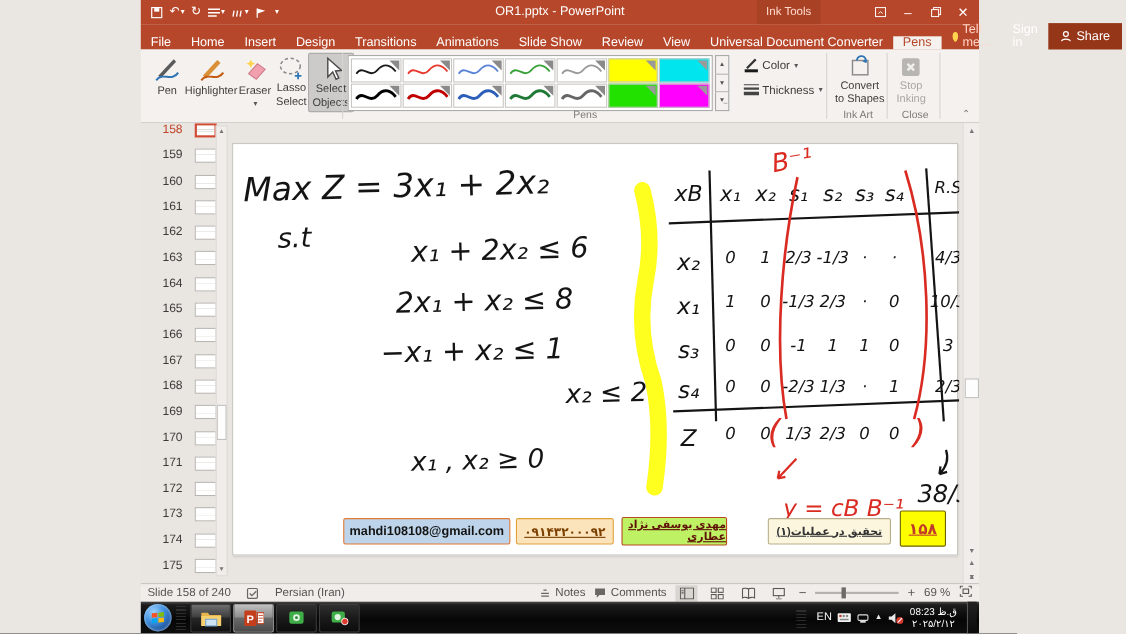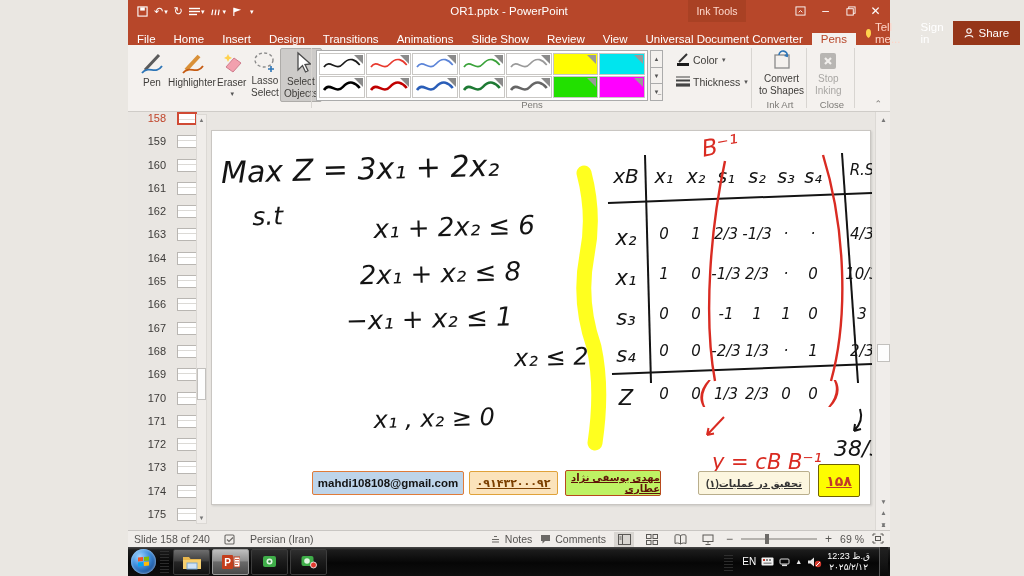--- a/index.html
+++ b/index.html
@@ -697,21 +697,21 @@
             <rect x="1" y="2" width="9" height="5" rx="1" fill="none" stroke="#ddd"></rect>
             <rect x="3" y="7.5" width="5" height="1.6" fill="#ddd"></rect>
           </svg>
       <span style="font-size:7px;color:#e8e8e8;">▲</span>
       <svg width="15" height="12" viewBox="0 0 15 12">
             <path d="M1 4.5 h2.5 L7 1.5 v9 L3.5 7.5 H1 Z" fill="#e8e8e8"></path>
             <circle cx="11" cy="8" r="3.2" fill="#d43a2f"></circle>
             <line x1="9" y1="10" x2="13" y2="6" stroke="#fff" stroke-width="1"></line>
           </svg>
       <div class="clock">
-        <div>ق.ظ 12:23</div>
+        <div>ق.ظ 08:23</div>
         <div>۲۰۲۵/۲/۱۲</div>
       </div>
       <div class="showdesk"></div>
     </div>
   </div>
 
  </div>
 </div>
 
 </body></html>

